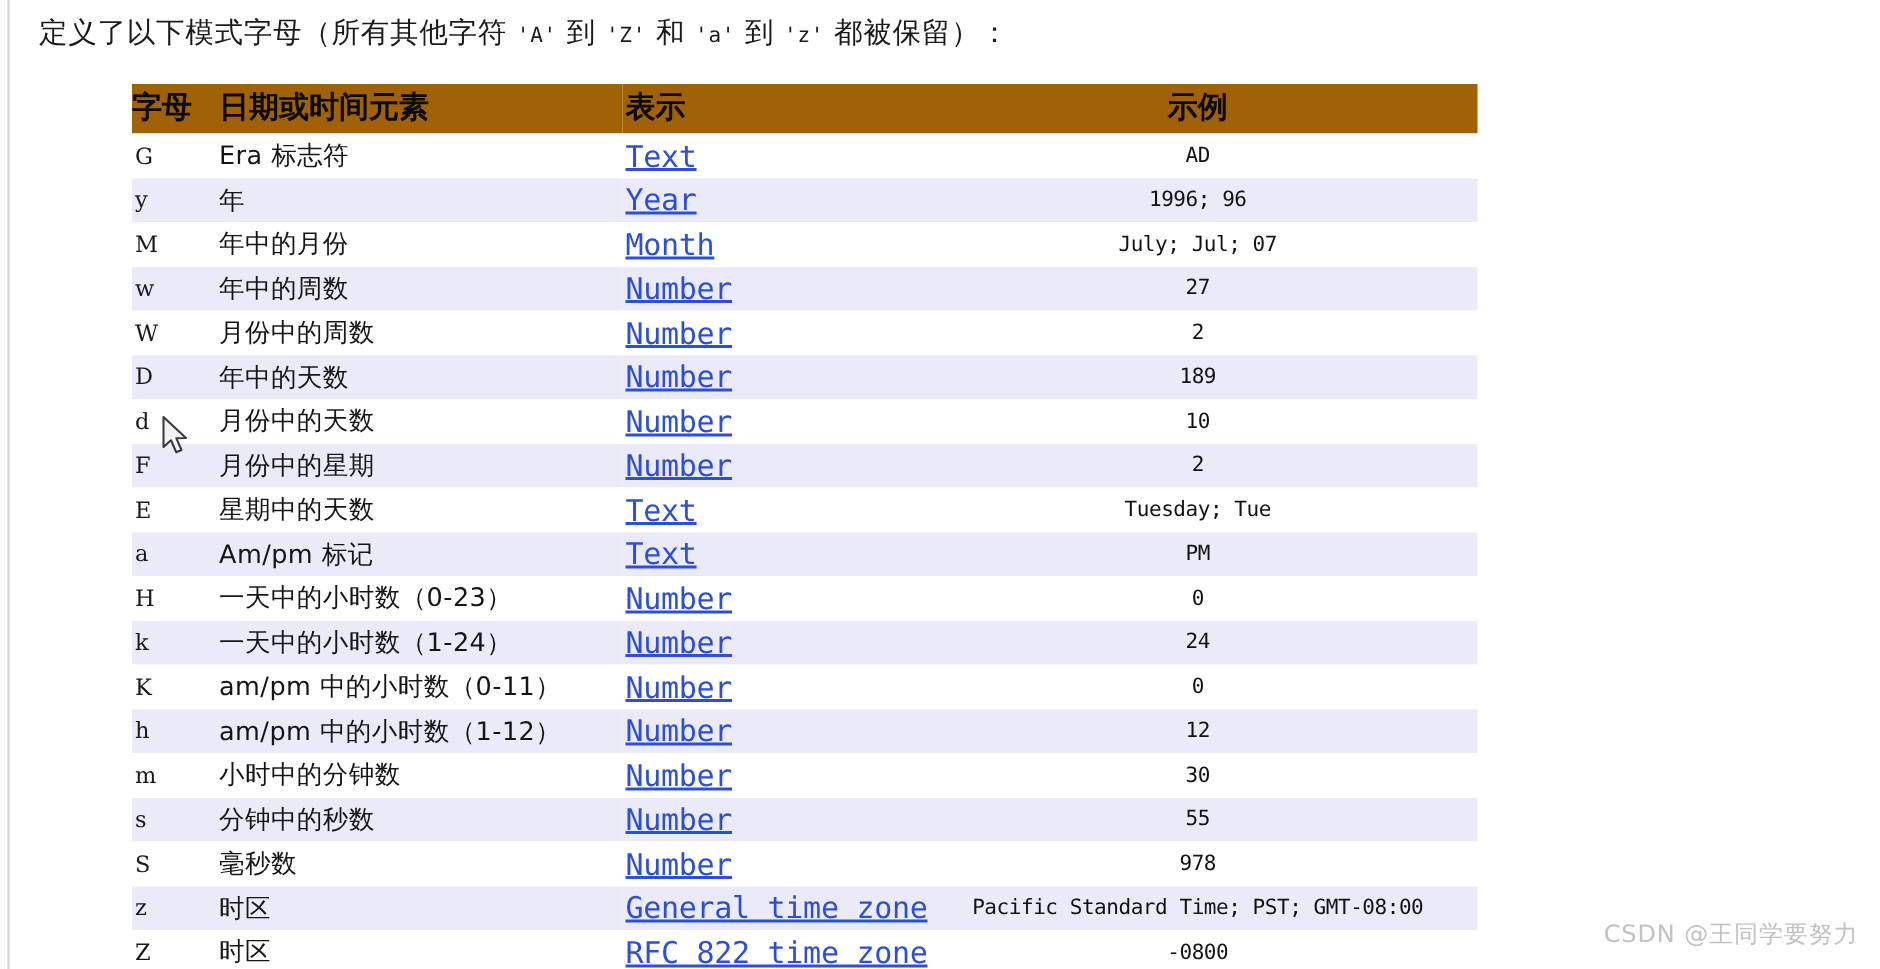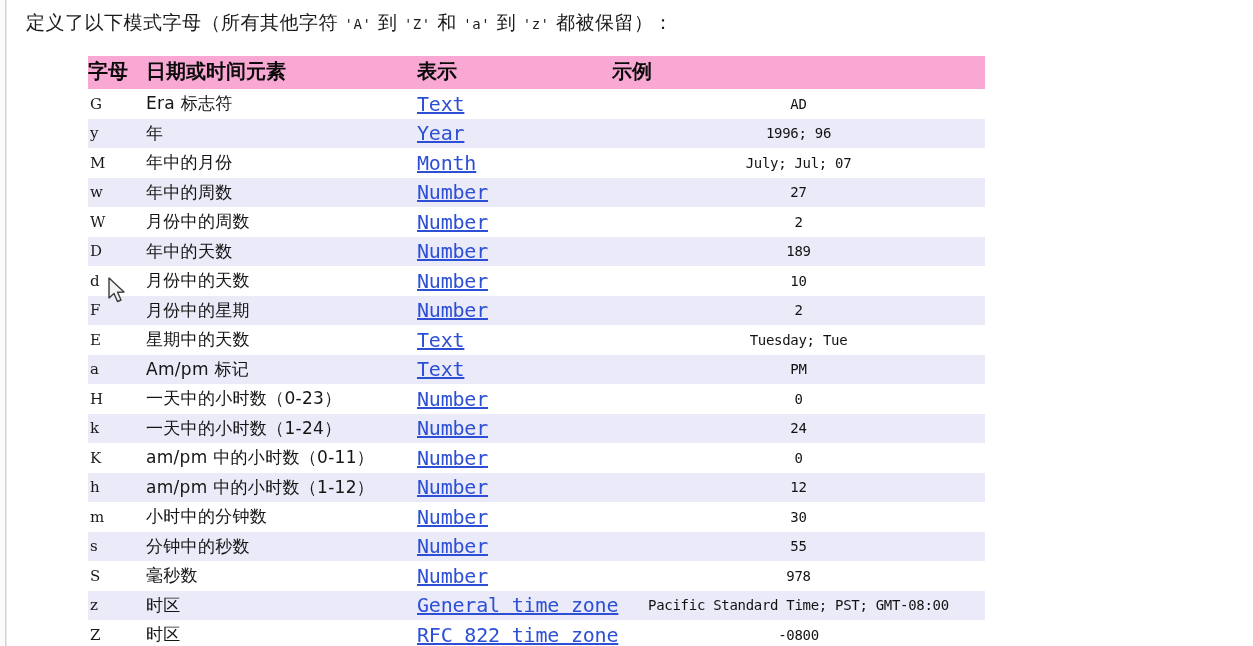--- a/index.html
+++ b/index.html
@@ -70,35 +70,35 @@
     table-layout: fixed;
     font-size: 15px;
   }
 
   table.pattern-table col.c-letter  { width: 56px; }
   table.pattern-table col.c-element { width: 271px; }
   table.pattern-table col.c-present { width: 195px; }
   table.pattern-table col.c-example { width: 375px; }
 
   thead th {
-    background: #f9a8d4;
+    background: #a16207;
     text-align: left;
     font-weight: bold;
     font-size: 20px;
     color: #0b0b0b;
     padding: 2px 0 4px 0;
     font-family: "DejaVu Sans", "Liberation Sans", sans-serif;
     height: 26px;
     vertical-align: middle;
     white-space: nowrap;
   }
   thead th.th-letter { padding-left: 0px; }
   thead th.th-element { padding-left: 2px; margin-left: 12px; }
   thead th.th-present { padding-left: 2px; }
-  thead th.th-example { padding-left: 2px; }
+  thead th.th-example { padding-left: 2px; text-align: center; }
 
   tbody tr { height: 29.5px; }
   tbody tr:nth-child(odd)  { background: #ffffff; }
   tbody tr:nth-child(even) { background: #eaeaf8; }
 
   tbody td {
     padding: 0;
     vertical-align: middle;
     color: #111111;
     white-space: nowrap;
@@ -301,13 +301,14 @@
             <td class="example">-0800</td>
           </tr>
         </tbody>
     </table>
   </div>
 
   <svg class="cursor" viewBox="0 0 22 28" xmlns="http://www.w3.org/2000/svg">
     <path d="M2 1 L2 21 L7 16.5 L10.5 24.5 L14 23 L10.6 15.2 L17 15 Z" fill="#f2f2f2" stroke="#3b3b3b" stroke-width="1.4" stroke-linejoin="round"></path>
   </svg>
 
+  <div class="watermark">CSDN @王同学要努力</div>
 </div>
 
 </body></html>

